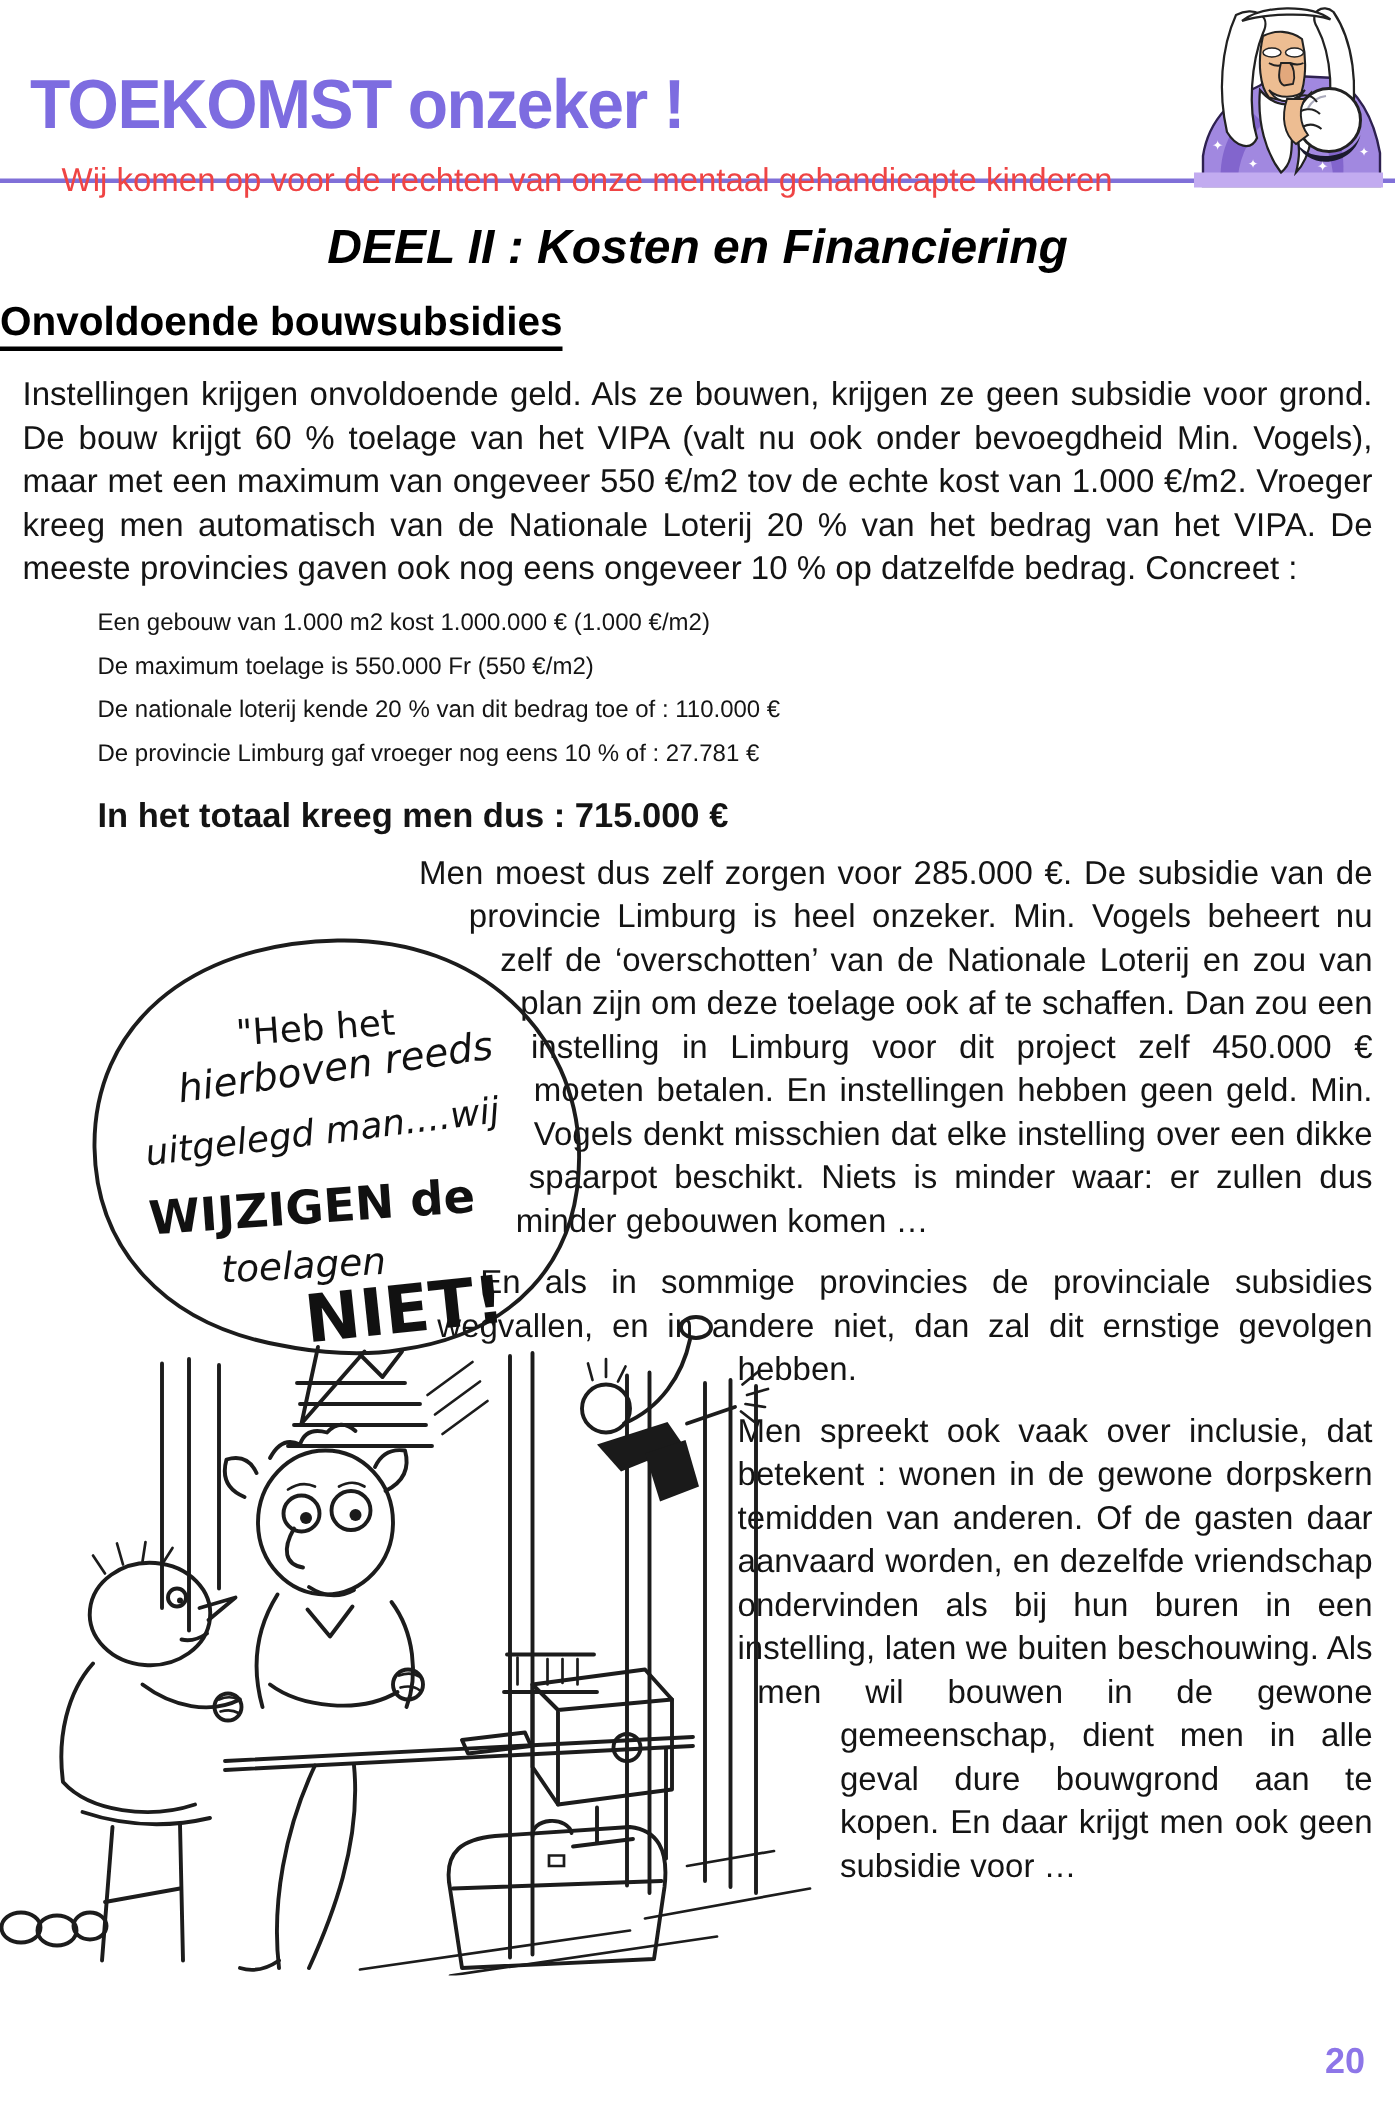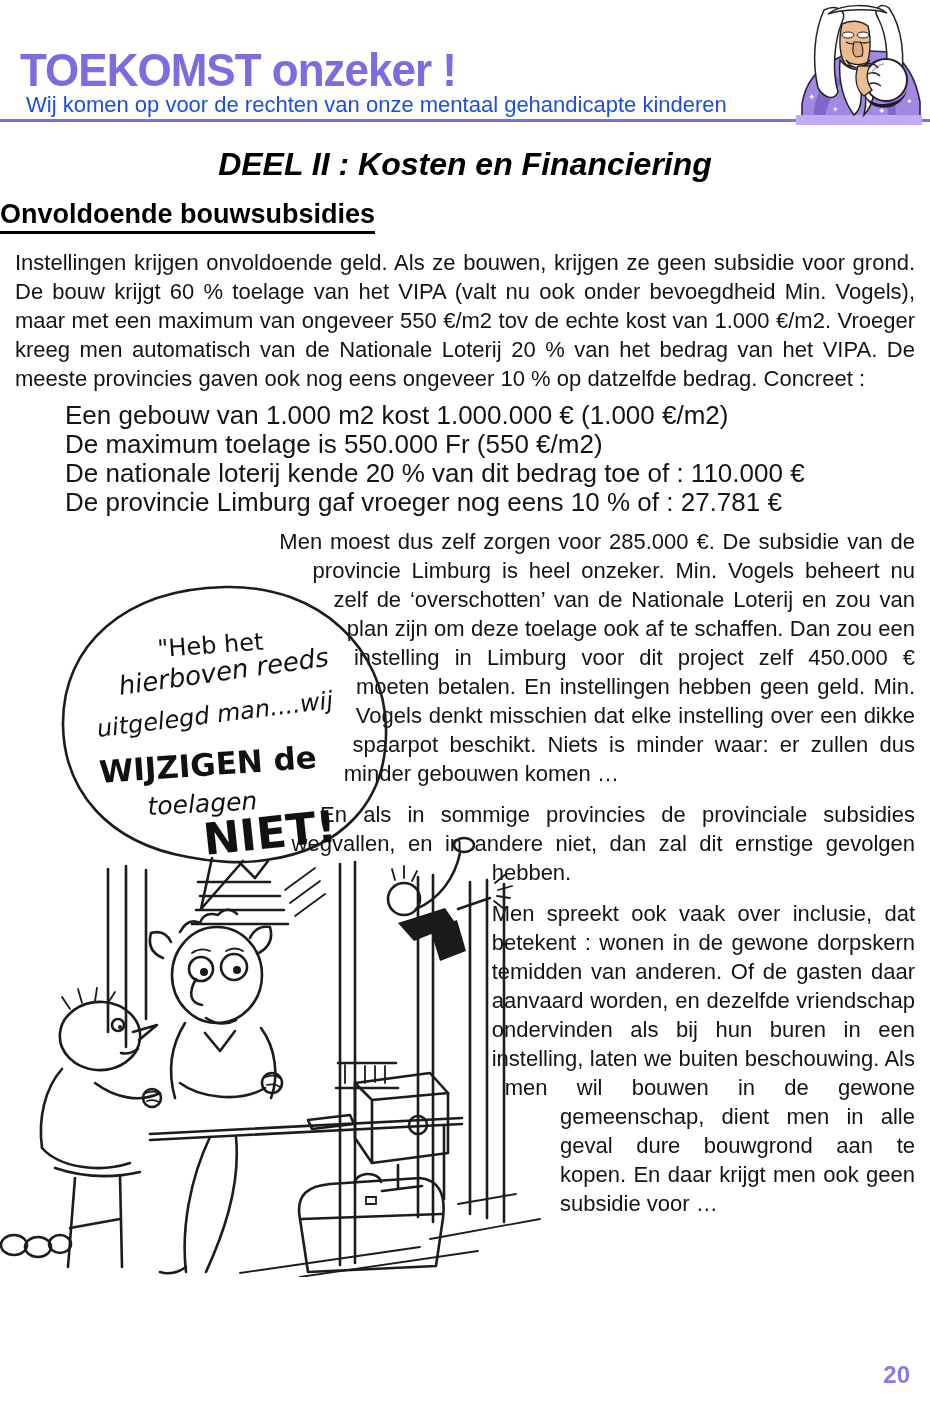--- a/index.html
+++ b/index.html
@@ -22,24 +22,24 @@
     padding:44px 0 0 20px;
     font-size:44px;
     line-height:46px;
     font-weight:bold;
     letter-spacing:-1px;
     color:#7d6ce0;
     transform:scaleY(1.05);
     transform-origin:left top;
   }
   .masthead-subtitle{
-    margin:0;
+    margin:15px;
     padding:2px 0 0 26px;
     font-size:22px;
-    color:#1d4ed8;
+    color:#ef4444;
   }
   .wizard{
     position:absolute;
     top:2px;right:6px;
     width:130px;height:125px;
     z-index:2;
   }
   
   .main-heading{
     margin:24px 0 0 0;
@@ -61,21 +61,21 @@
   
   .bodytext{
     font-size:22px;
     line-height:29px;
     text-align:justify;
     margin:0 15px;
   }
   .para1{ margin-top:14px; }
   .list-block{
     margin:8px 15px 0 65px;
-    font-size:26px;
+    font-size:16px;
     line-height:29px;
   }
   .total-line{
     margin:13px 15px 0 65px;
     font-size:23px;
     font-weight:bold;
   }
   
   .flow-section{
     position:relative;
@@ -169,20 +169,21 @@
 
   <p class="bodytext para1">Instellingen krijgen onvoldoende geld. Als ze bouwen, krijgen ze geen subsidie voor grond. De bouw krijgt 60 % toelage van het VIPA (valt nu ook onder bevoegdheid Min. Vogels), maar met een maximum van ongeveer 550 €/m2 tov de echte kost van 1.000 €/m2. Vroeger kreeg men automatisch van de Nationale Loterij 20 % van het bedrag van het VIPA. De meeste provincies gaven ook nog eens ongeveer 10 % op datzelfde bedrag. Concreet :</p>
 
   <div class="list-block">
     <div>Een gebouw van 1.000 m2 kost 1.000.000 € (1.000 €/m2)</div>
     <div>De maximum toelage is 550.000 Fr (550 €/m2)</div>
     <div>De nationale loterij kende 20 % van dit bedrag toe of : 110.000 €</div>
     <div>De provincie Limburg gaf vroeger nog eens 10 % of : 27.781 €</div>
   </div>
 
+  <div class="total-line">In het totaal kreeg men dus : 715.000 €</div>
 
   <div class="flow-section">
     <div class="spacer-bubble"></div>
     <div class="spacer-drawing"></div>
 
     <p class="bodytext para2" style="margin:0;">Men moest dus zelf zorgen voor 285.000 €. De subsidie van de provincie Limburg is heel onzeker. Min. Vogels beheert nu zelf de ‘overschotten’ van de Nationale Loterij en zou van plan zijn om deze toelage ook af te schaffen. Dan zou een instelling in Limburg voor dit project zelf 450.000 € moeten betalen. En instellingen hebben geen geld. Min. Vogels denkt misschien dat elke instelling over een dikke spaarpot beschikt. Niets is minder waar: er zullen dus minder gebouwen komen …</p>
     <p class="bodytext para-italic" style="margin-left:0;margin-right:0;">En als in sommige provincies de provinciale subsidies wegvallen, en in andere niet, dan zal dit ernstige gevolgen hebben.</p>
     <p class="bodytext para3" style="margin-left:0;margin-right:0;">Men spreekt ook vaak over inclusie, dat betekent : wonen in de gewone dorpskern temidden van anderen. Of de gasten daar aanvaard worden, en dezelfde vriendschap ondervinden als bij hun buren in een instelling, laten we buiten beschouwing. Als men wil bouwen in de gewone gemeenschap, dient men in alle geval dure bouwgrond aan te kopen. En daar krijgt men ook geen subsidie voor …</p>
 
     <svg class="cartoon" viewBox="0 0 550 700" aria-hidden="true">

